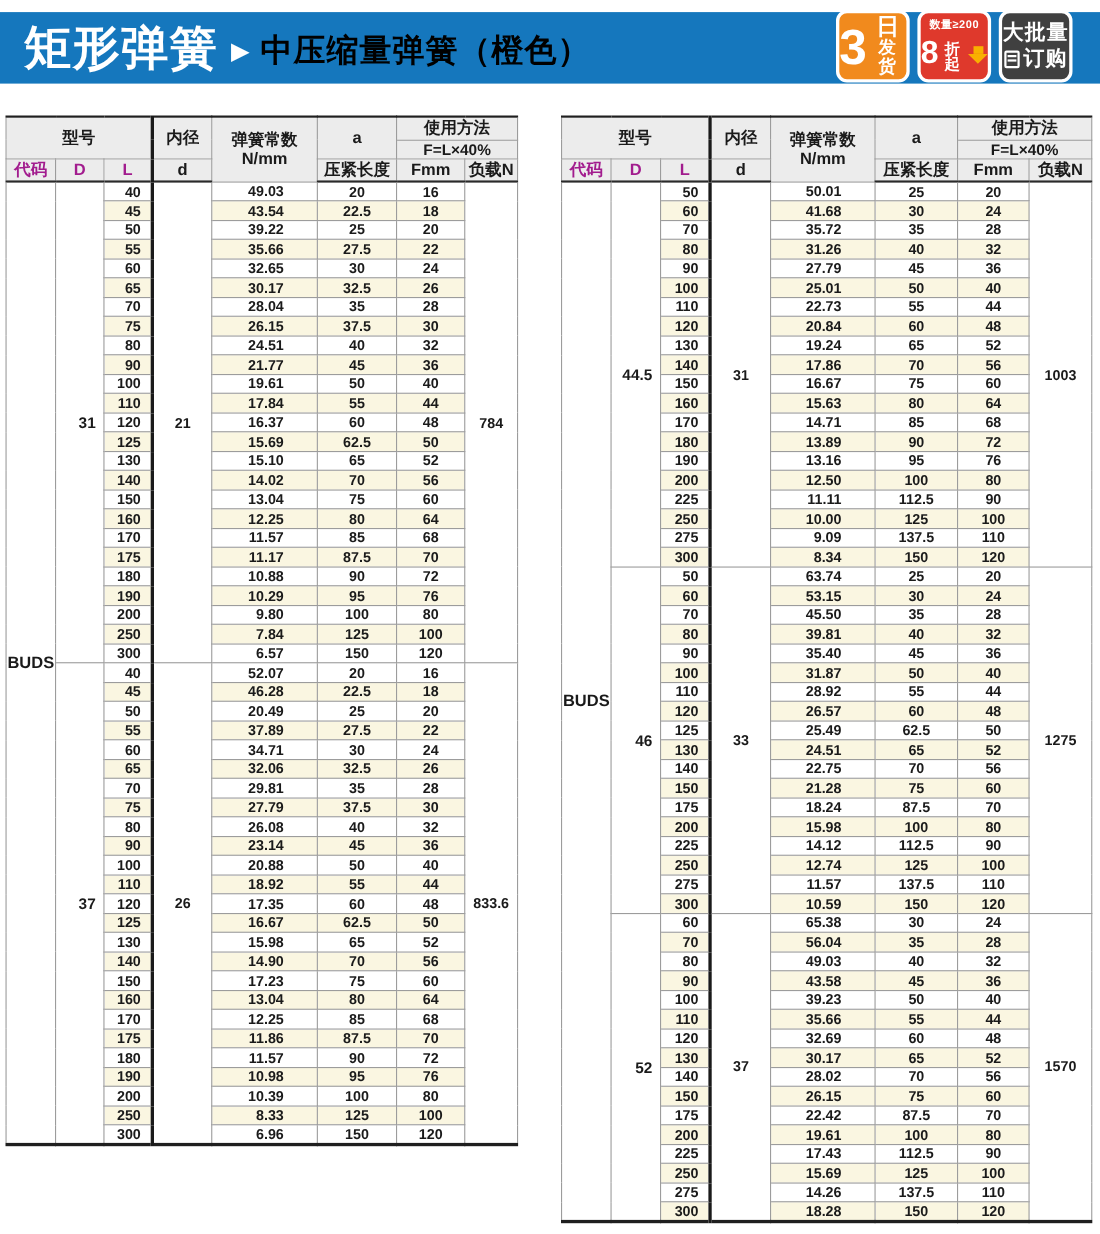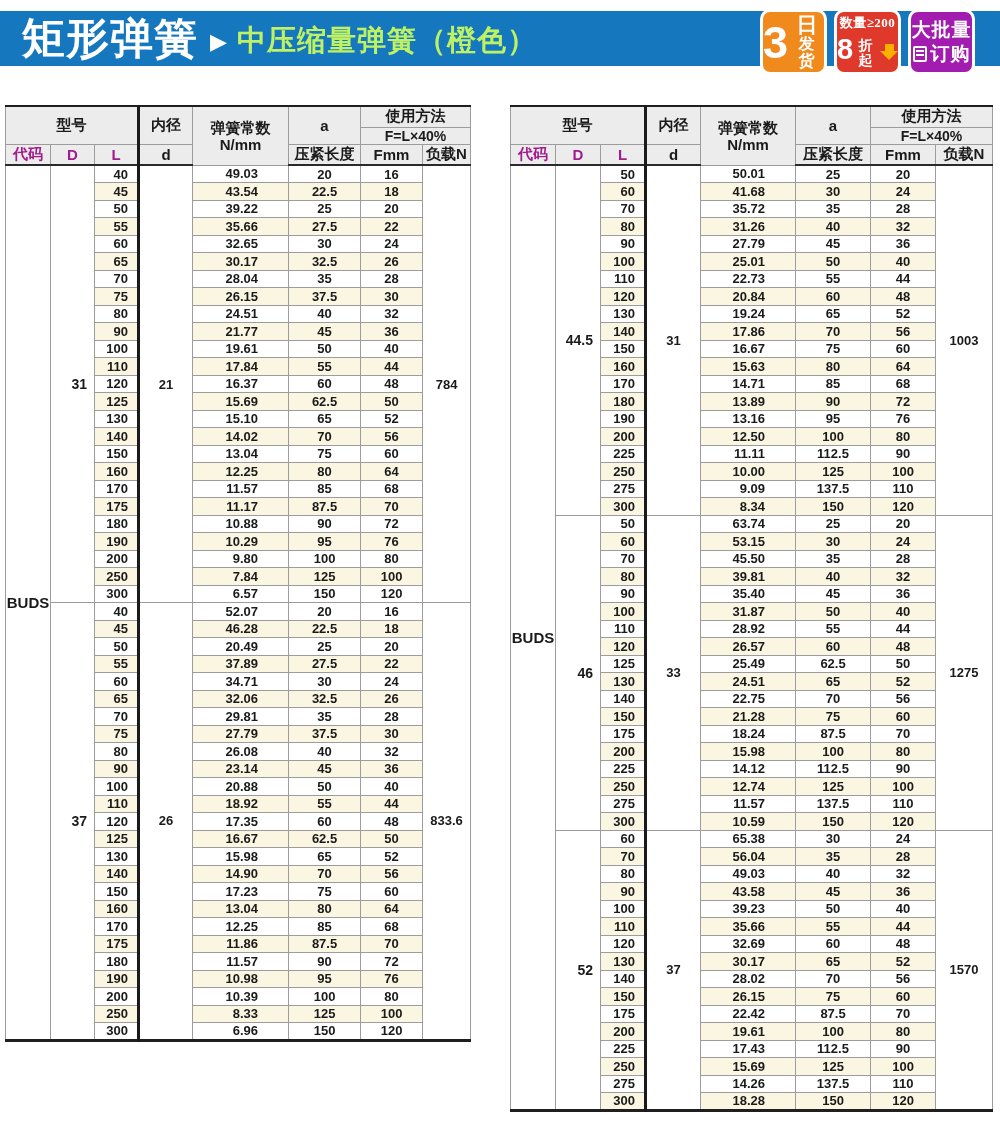--- a/index.html
+++ b/index.html
@@ -5,48 +5,48 @@
   * { margin:0; padding:0; box-sizing:border-box; }
   html,body { width:1000px; }
   body {
     width:1000px; height:1122px; background:#ffffff; position:relative;
     font-family:"Liberation Sans","DejaVu Sans",sans-serif; font-weight:bold; color:#1a1a1a;
     overflow:hidden;
   }
 
   
   .banner {
-    position:absolute; left:0; top:11px; width:1000px; height:55px;
+    position:absolute; left:0; top:11px; width:1000px; height:65px;
     background:#1577bd; display:flex; align-items:center;
   }
   .title-wrap { display:flex; align-items:center; padding-left:22px; white-space:nowrap; }
   .title-main { color:#fff; font-size:43px; letter-spacing:1px; }
   .title-arrow { color:#fff; font-size:22px; margin:6px 10px 0 12px; }
-  .title-sub { color:#bef264; font-size:29px; margin-top:4px; letter-spacing:1px; }
+  .title-sub { color:#000000; font-size:29px; margin-top:4px; letter-spacing:1px; }
 
   .badges { position:absolute; right:25px; top:-2px; display:flex; gap:7px; }
   .badge {
     width:67px; height:66px; border:3px solid #fff; border-radius:10px;
     display:flex; flex-direction:column; align-items:center; justify-content:center;
     color:#fff; line-height:1.05; text-align:center;
   }
   .badge-ship { background:#f18a1d; flex-direction:row; gap:2px; }
   .ship-big { font-size:45px; line-height:1; }
   .ship-col { display:flex; flex-direction:column; align-items:center; }
   .ship-unit { font-size:21px; }
   .ship-label { font-size:16px; margin-top:0; letter-spacing:1px; }
   .badge-disc { background:#df392c; }
-  .disc-line1 { font-size:13px; letter-spacing:0.5px;font-family:Liberation Serif, serif; }
+  .disc-line1 { font-size:10px; letter-spacing:0.5px; }
   .disc-row { display:flex; align-items:center; margin-top:2px; }
   .disc-big { font-size:29px; line-height:1; }
   .disc-rest { font-size:14px; margin:6px 1px 0 1px; }
   .dl-arrow { display:flex; flex-direction:column; align-items:center; margin-left:2px; margin-top:4px; }
   .dl-arrow .stem { width:9px; height:7px; background:#f9b000; }
   .dl-arrow .head { width:0; height:0; border-left:9px solid transparent; border-right:9px solid transparent; border-top:9px solid #f9b000; }
-  .badge-bulk { background:#a21caf; }
+  .badge-bulk { background:#404040; }
   .bulk-line1 { font-size:19px; letter-spacing:1px; }
   .bulk-row { display:flex; align-items:center; margin-top:4px; }
   .doc-icon { width:14px; height:16px; border:2px solid #fff; border-radius:2px; display:inline-block; position:relative; margin-right:4px; }
   .doc-icon::before { content:''; position:absolute; left:1px; right:1px; top:2px; height:2px; background:#fff; box-shadow:0 4px 0 #fff; }
   .bulk-label { font-size:19px; letter-spacing:1px; }
 
   
   .spec {
     position:absolute; border-collapse:collapse; table-layout:fixed;
     font-size:13px; font-weight:bold;

